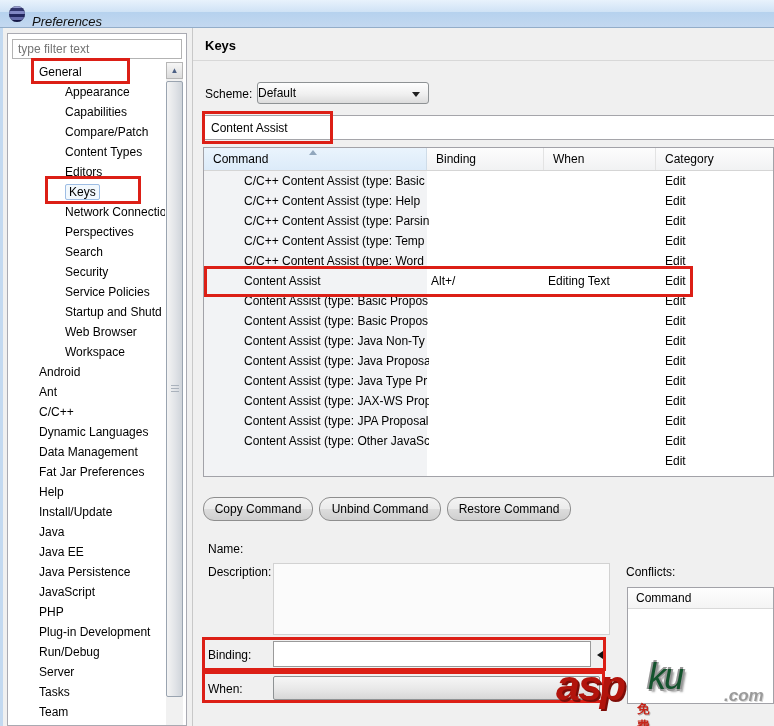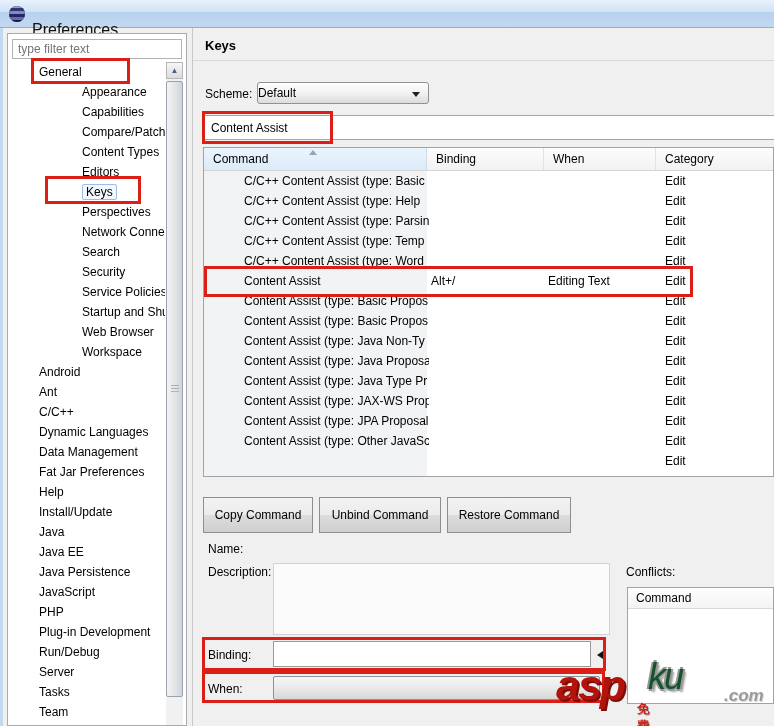--- a/index.html
+++ b/index.html
@@ -7,32 +7,32 @@
   body { font-family:"Liberation Sans","DejaVu Sans",sans-serif; font-size:12px; color:#000; position:relative; overflow:hidden; background:#fff; }
   #window { position:absolute; left:0; top:0; width:774px; height:726px; background:#f0f0f0; overflow:hidden; }
 
   
   #titlebar { position:absolute; left:0; top:0; width:774px; height:28px;
     background:linear-gradient(180deg,#e8f2fc 0%,#cfe2f5 45%,#b6d2ee 46%,#c3d8f0 100%);
     border-bottom:1px solid #93adc9; }
   #title-icon { position:absolute; left:9px; top:6px; width:16px; height:16px; border-radius:50%;
     background:linear-gradient(180deg,#9aa0d2 0 14%,#32366e 14% 34%,#8288c4 34% 50%,#23275f 50% 70%,#666cab 70% 86%,#15194a 86%);
     box-shadow:inset 0 0 1px #0c0e30; }
-  #title-text { position:absolute; left:32px; top:21px; font-size:16px; color:#111; }
+  #title-text { position:absolute; left:32px; top:14px; font-size:13px; color:#111;font-style:italic; }
 
   #left-strip { position:absolute; left:0; top:28px; width:3px; height:698px; background:#c3d9f0; }
 
   
   #sidebar { position:absolute; left:7px; top:33px; width:180px; height:693px; background:#fff; border:1px solid #a9aab2; }
   #sidebar-filter { position:absolute; left:4px; top:5px; width:170px; height:20px; border:1px solid #b3b3b3; background:#fff;
     font-family:inherit; font-size:12px; color:#8a8a8a; padding:0 5px; outline:none; }
   #tree { position:absolute; left:1px; top:28px; width:156px; bottom:0; overflow:hidden; }
   .tree-row { height:20px; line-height:20px; white-space:nowrap; overflow:hidden; cursor:default; }
   .tree-row.lvl1 { padding-left:30px; }
-  .tree-row.lvl2 { padding-left:73px; }
+  .tree-row.lvl2 { padding-left:56px; }
   .tree-label.selected { border:1px solid #9ebde4; background:#f2f8fd; border-radius:2px; padding:0 3px; }
 
   
   #scrollbar { position:absolute; left:158px; top:28px; width:17px; bottom:0; background:#f1f1f1; }
   #sb-up { position:absolute; left:0; top:0; width:17px; height:17px; background:linear-gradient(180deg,#f6f6f6,#dcdcdc); border:1px solid #b6b6b6; text-align:center; line-height:15px; font-size:8px; color:#4d6185; }
   #sb-thumb { position:absolute; left:0; top:19px; width:17px; height:616px; background:linear-gradient(90deg,#f4f4f4,#dfe2e6 60%,#cfd4da); border:1px solid #9aa4b0; border-radius:2px; }
   #sb-grip { position:absolute; left:4px; top:50%; width:8px; height:7px; margin-top:-4px;
     background:repeating-linear-gradient(180deg,#aab2bc 0 1px,transparent 1px 3px); }
 
   
@@ -60,21 +60,21 @@
   #sort-arrow { position:absolute; left:105px; top:2px; width:0; height:0; border-left:4px solid transparent; border-right:4px solid transparent; border-bottom:5px solid #91a7bd; }
   #table-rows { position:absolute; left:0; top:23px; width:569px; }
   .trow { position:relative; height:20px; line-height:20px; }
   .cell { position:absolute; top:0; white-space:nowrap; overflow:hidden; }
   .c-command { left:40px; width:185px; }
   .c-binding { left:227px; width:115px; }
   .c-when { left:344px; width:112px; }
   .c-category { left:461px; width:100px; }
 
   
-  .btn { position:absolute; top:497px; height:36px; border:1px solid #8e8e8e; border-radius:0; font-family:inherit; font-size:12px;
+  .btn { position:absolute; top:497px; height:24px; border:1px solid #8e8e8e; border-radius:11px; font-family:inherit; font-size:12px;
     background:linear-gradient(180deg,#f3f3f3,#ebebeb 50%,#dddddd 50%,#cfcfcf); cursor:default; }
   #btn-copy { left:203px; width:110px; }
   #btn-unbind { left:319px; width:122px; }
   #btn-restore { left:447px; width:124px; }
 
   
   #name-label { position:absolute; left:208px; top:542px; }
   #desc-label { position:absolute; left:208px; top:565px; }
   #desc-box { position:absolute; left:273px; top:563px; width:337px; height:72px; background:#fbfbfb; border:1px solid #d2d2d2; }
   #conflicts-label { position:absolute; left:626px; top:565px; }
@@ -120,22 +120,22 @@
   <div id="sidebar">
     <input id="sidebar-filter" type="text" placeholder="type filter text" style="">
     <div id="tree">
         <div class="tree-row lvl1"><span class="tree-label">General</span></div>
         <div class="tree-row lvl2"><span class="tree-label">Appearance</span></div>
         <div class="tree-row lvl2"><span class="tree-label">Capabilities</span></div>
         <div class="tree-row lvl2"><span class="tree-label">Compare/Patch</span></div>
         <div class="tree-row lvl2"><span class="tree-label">Content Types</span></div>
         <div class="tree-row lvl2"><span class="tree-label">Editors</span></div>
         <div class="tree-row lvl2"><span class="tree-label selected">Keys</span></div>
+        <div class="tree-row lvl2"><span class="tree-label">Network Connectio</span></div>
         <div class="tree-row lvl2"><span class="tree-label">Perspectives</span></div>
-        <div class="tree-row lvl2"><span class="tree-label">Network Connectio</span></div>
         <div class="tree-row lvl2"><span class="tree-label">Search</span></div>
         <div class="tree-row lvl2"><span class="tree-label">Security</span></div>
         <div class="tree-row lvl2"><span class="tree-label">Service Policies</span></div>
         <div class="tree-row lvl2"><span class="tree-label">Startup and Shutd</span></div>
         <div class="tree-row lvl2"><span class="tree-label">Web Browser</span></div>
         <div class="tree-row lvl2"><span class="tree-label">Workspace</span></div>
         <div class="tree-row lvl1"><span class="tree-label">Android</span></div>
         <div class="tree-row lvl1"><span class="tree-label">Ant</span></div>
         <div class="tree-row lvl1"><span class="tree-label">C/C++</span></div>
         <div class="tree-row lvl1"><span class="tree-label">Dynamic Languages</span></div>

